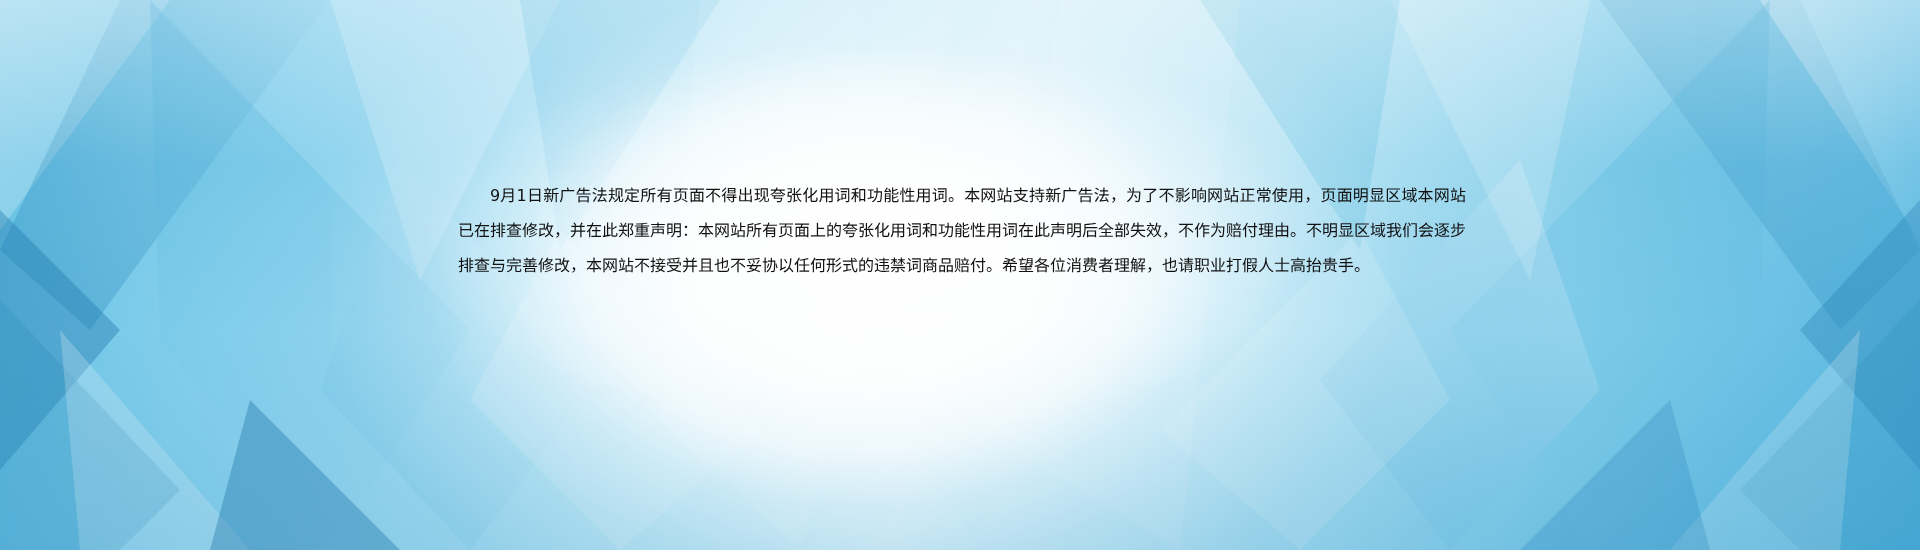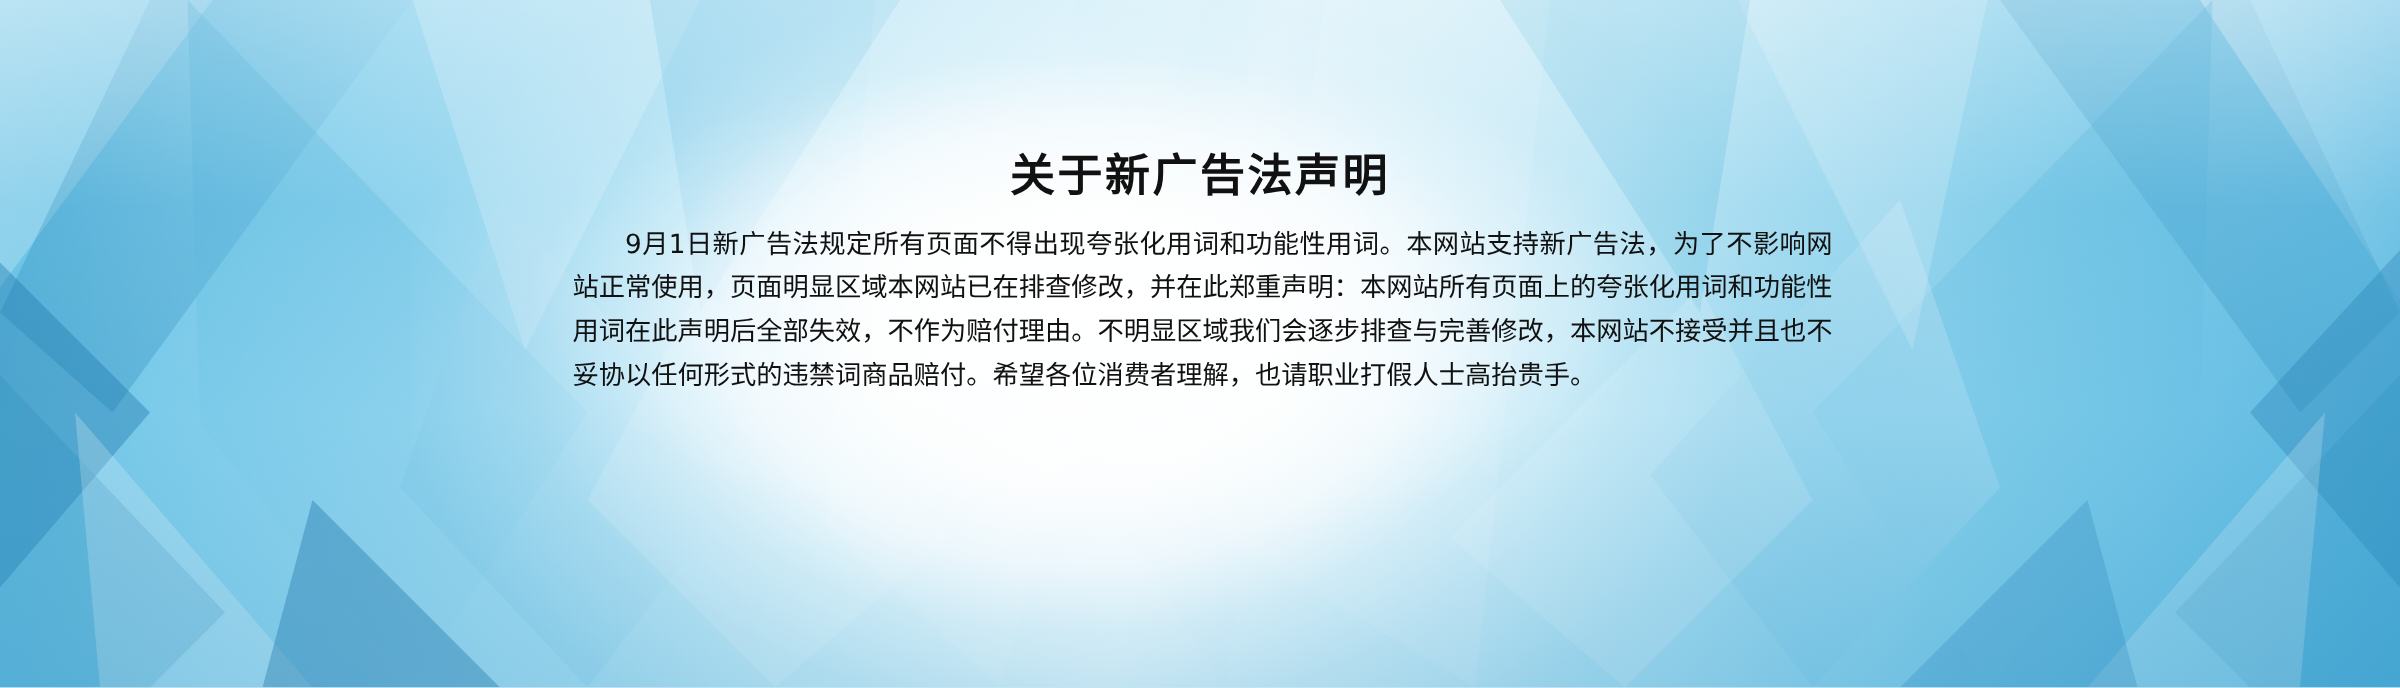--- a/index.html
+++ b/index.html
@@ -83,21 +83,21 @@
     color: #111111;
     letter-spacing: 2px;
     font-family: "DejaVu Sans", "Liberation Sans", sans-serif;
   }
   .notice-body {
     position: absolute;
     left: 458px;
     top: 178px;
     width: 1008px;
     color: #111111;
-    font-size: 21px;
+    font-size: 16px;
     line-height: 35px;
     text-align: justify;
     text-justify: inter-character;
     font-family: "DejaVu Sans", "Liberation Sans", sans-serif;
   }
   .notice-body p {
     margin: 0;
     text-align: justify;
     text-justify: inter-character;
   }
@@ -161,20 +161,19 @@
       <polygon points="860,0 1060,0 980,550 860,360" fill="#bfe7f7" fill-opacity="0.12"></polygon>
     </svg>
   </div>
 
   <div class="bg-vert"></div>
   <div class="glow"></div>
   <div class="glow2"></div>
 
   <div class="content">
 
-    <h1 class="notice-title">关于新广告法声明</h1>
 
     <div class="notice-body">
       <p class="para-indent">9月1日新广告法规定所有页面不得出现夸张化用词和功能性用词。本网站支持新广告法，为了不影响网站正常使用，页面明显区域本网站已在排查修改，并在此郑重声明：本网站所有页面上的夸张化用词和功能性用词在此声明后全部失效，不作为赔付理由。不明显区域我们会逐步排查与完善修改，本网站不接受并且也不妥协以任何形式的违禁词商品赔付。希望各位消费者理解，也请职业打假人士高抬贵手。</p>
     </div>
 
   </div>
 </div>
 
 </body></html>

